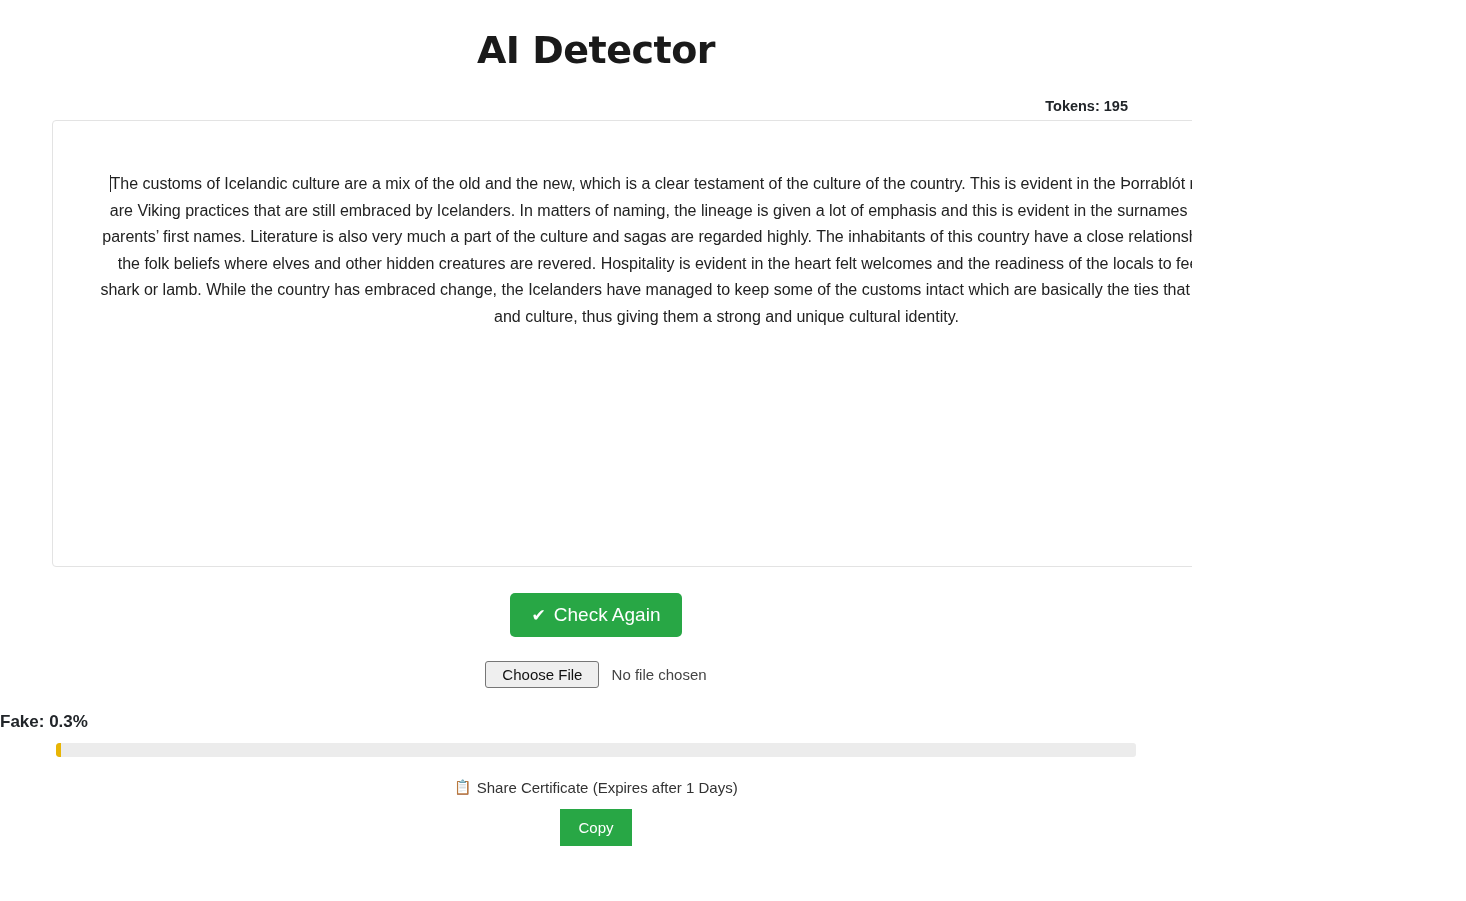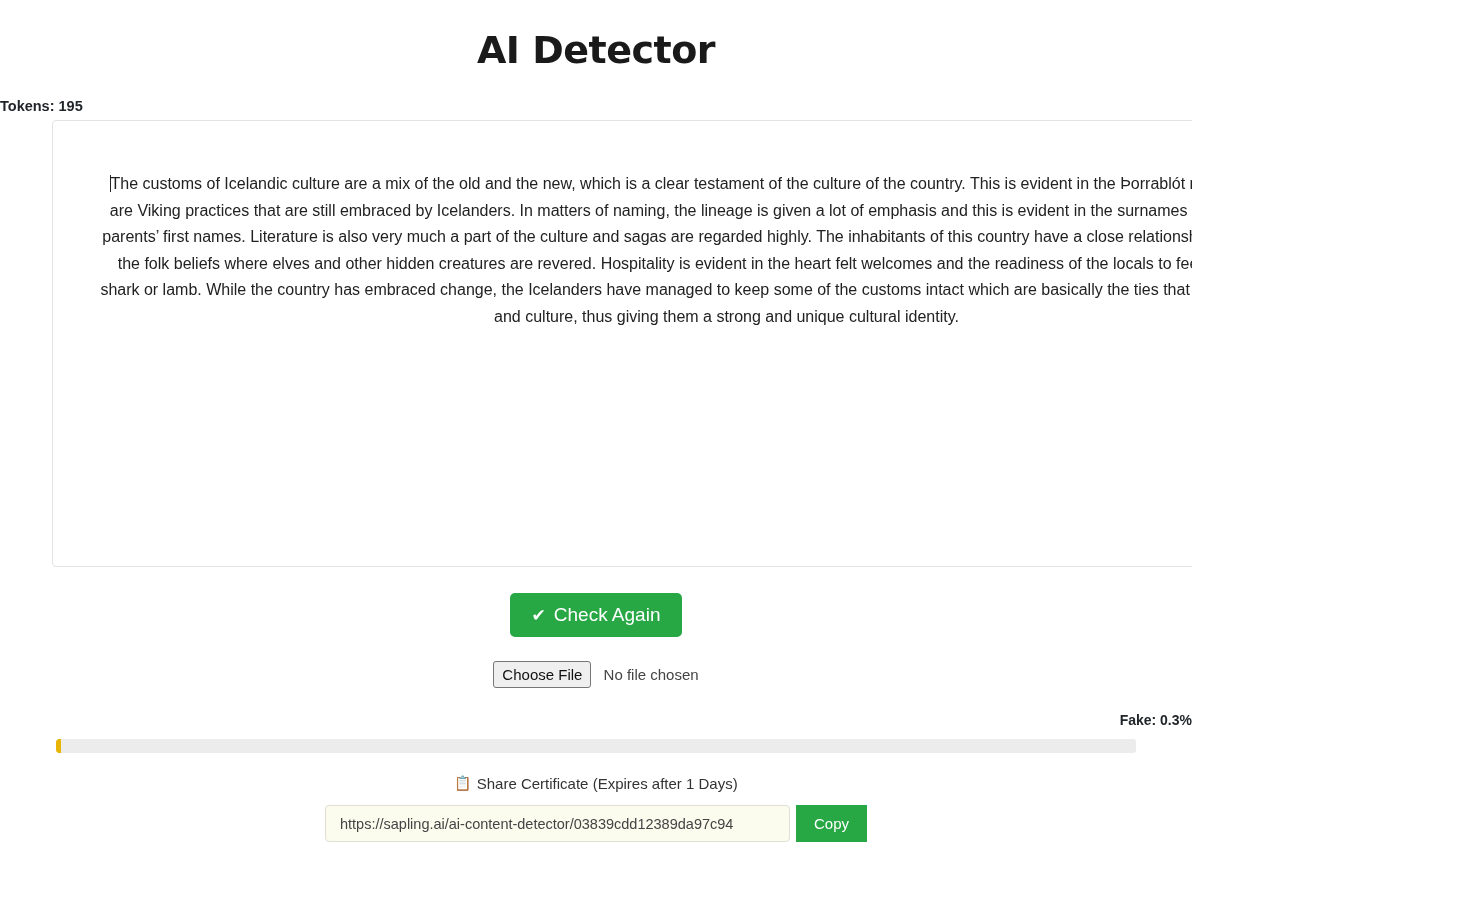--- a/index.html
+++ b/index.html
@@ -21,20 +21,21 @@
   .page-title {
     text-align: center;
     font-size: 38px;
     font-weight: 700;
     letter-spacing: -0.5px;
     margin: 28px 0 0 0;
     color: #1a1a1a;
     font-family: "DejaVu Sans", sans-serif;
   }
   .token-row {
+    text-align: right;
     padding-right: 64px;
     margin-top: 26px;
     font-size: 14.5px;
     font-weight: 700;
     color: #212529;
   }
   .editor-wrap {
     margin: 6px 64px 0 52px;
     width: 1352px;
     height: 447px;
@@ -87,38 +88,38 @@
     text-align: center;
     margin-top: 24px;
     font-size: 15px;
     color: #444;
   }
   .choose-file {
     display: inline-block;
     border: 1px solid #767676;
     background: #efefef;
     border-radius: 3px;
-    padding: 4px 8px;
+    padding: 4px 16px;
     font-size: 15px;
     color: #111;
     cursor: pointer;
     vertical-align: middle;
     font-family: "Liberation Sans", sans-serif;
     text-align: right;
   }
   .file-name {
     display: inline-block;
     margin-left: 8px;
     vertical-align: middle;
     color: #444;
   }
   .fake-label {
-    text-align: right;
+    text-align: left;
     margin-top: 24px;
-    font-size: 14px;
+    font-size: 17px;
     font-weight: 700;
     color: #212529;
   }
   .bar-wrap {
     margin: 11px auto 0 auto;
     width: 1080px;
     height: 14px;
     background: #ececec;
     border-radius: 3px;
     position: relative;
@@ -205,17 +206,16 @@
 
   <div class="bar-wrap" style="background: rgb(236, 236, 236);">
     <div class="bar-fill" style="width: 5px; background: rgb(232, 181, 5);"></div>
   </div>
 
   <div class="share-row">
     <span class="cert-icon">📋</span><span>Share Certificate (Expires after 1 Days)</span>
   </div>
 
   <div class="link-row">
-    <input class="link-input" type="text" readonly="" value="https://sapling.ai/ai-content-detector/03839cdd12389da97c94" style="">
     <button class="copy-btn">Copy</button>
   </div>
 
 </div>
 
 </body></html>

